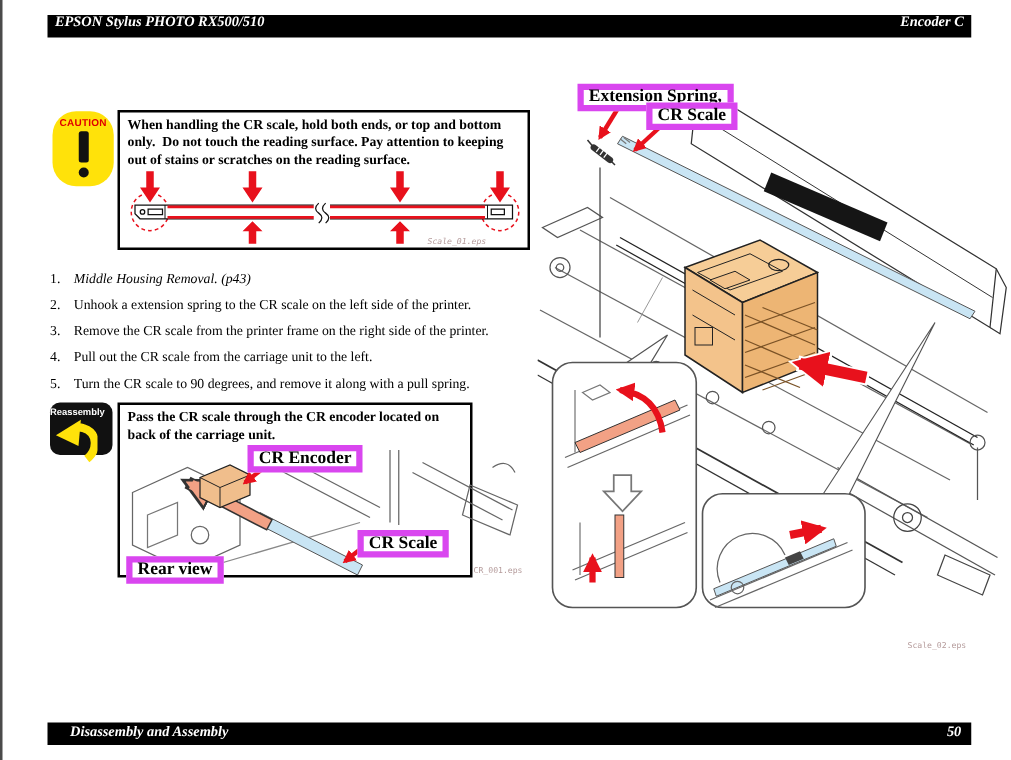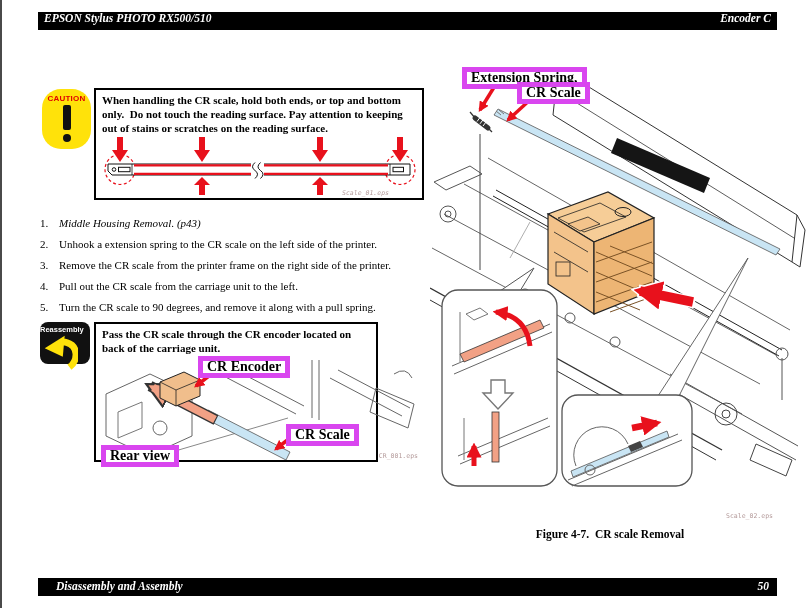--- a/index.html
+++ b/index.html
@@ -299,20 +299,19 @@
         <line x1="202" y1="366" x2="229" y2="360.5" stroke="#fff" stroke-width="9" marker-end="url(#mw)"></line>
         <line x1="202" y1="366" x2="227" y2="361" stroke="#E8111C" stroke-width="6.5" marker-end="url(#mr)"></line>
       </g>
     </svg>
 
     <div class="chip" style="left:32px; top:5px;">Extension Spring,</div>
     <div class="chip" style="left:87px; top:20px;">CR Scale</div>
     <div class="eps-html" style="left:296px; top:450px;">Scale_02.eps</div>
   </div>
 
-  <div class="fig-caption">Figure 4-7.  CR scale Removal</div>
 
   <div class="bar footer">
     <span class="fl">Disassembly and Assembly</span>
     <span class="fr">50</span>
   </div>
 
 </div>
 
 </body></html>

